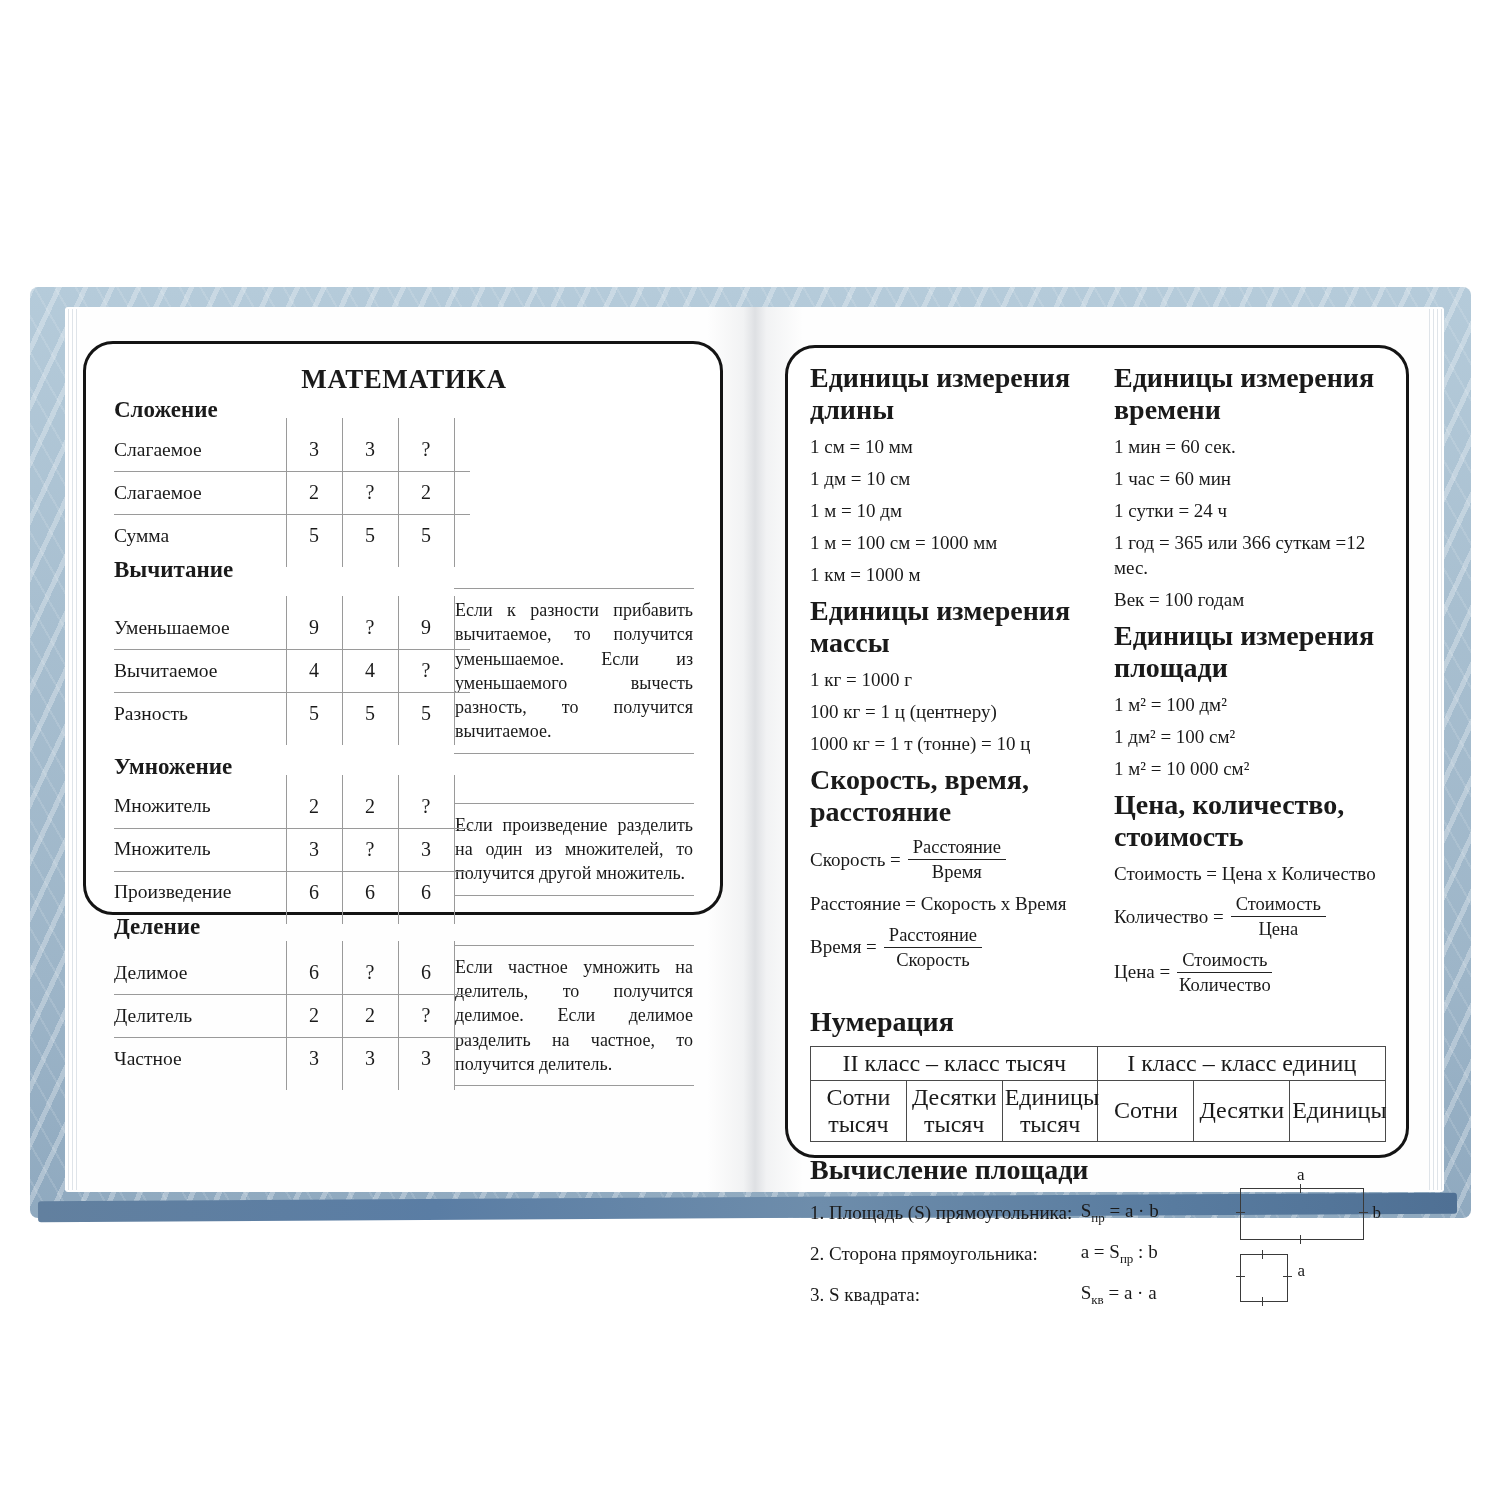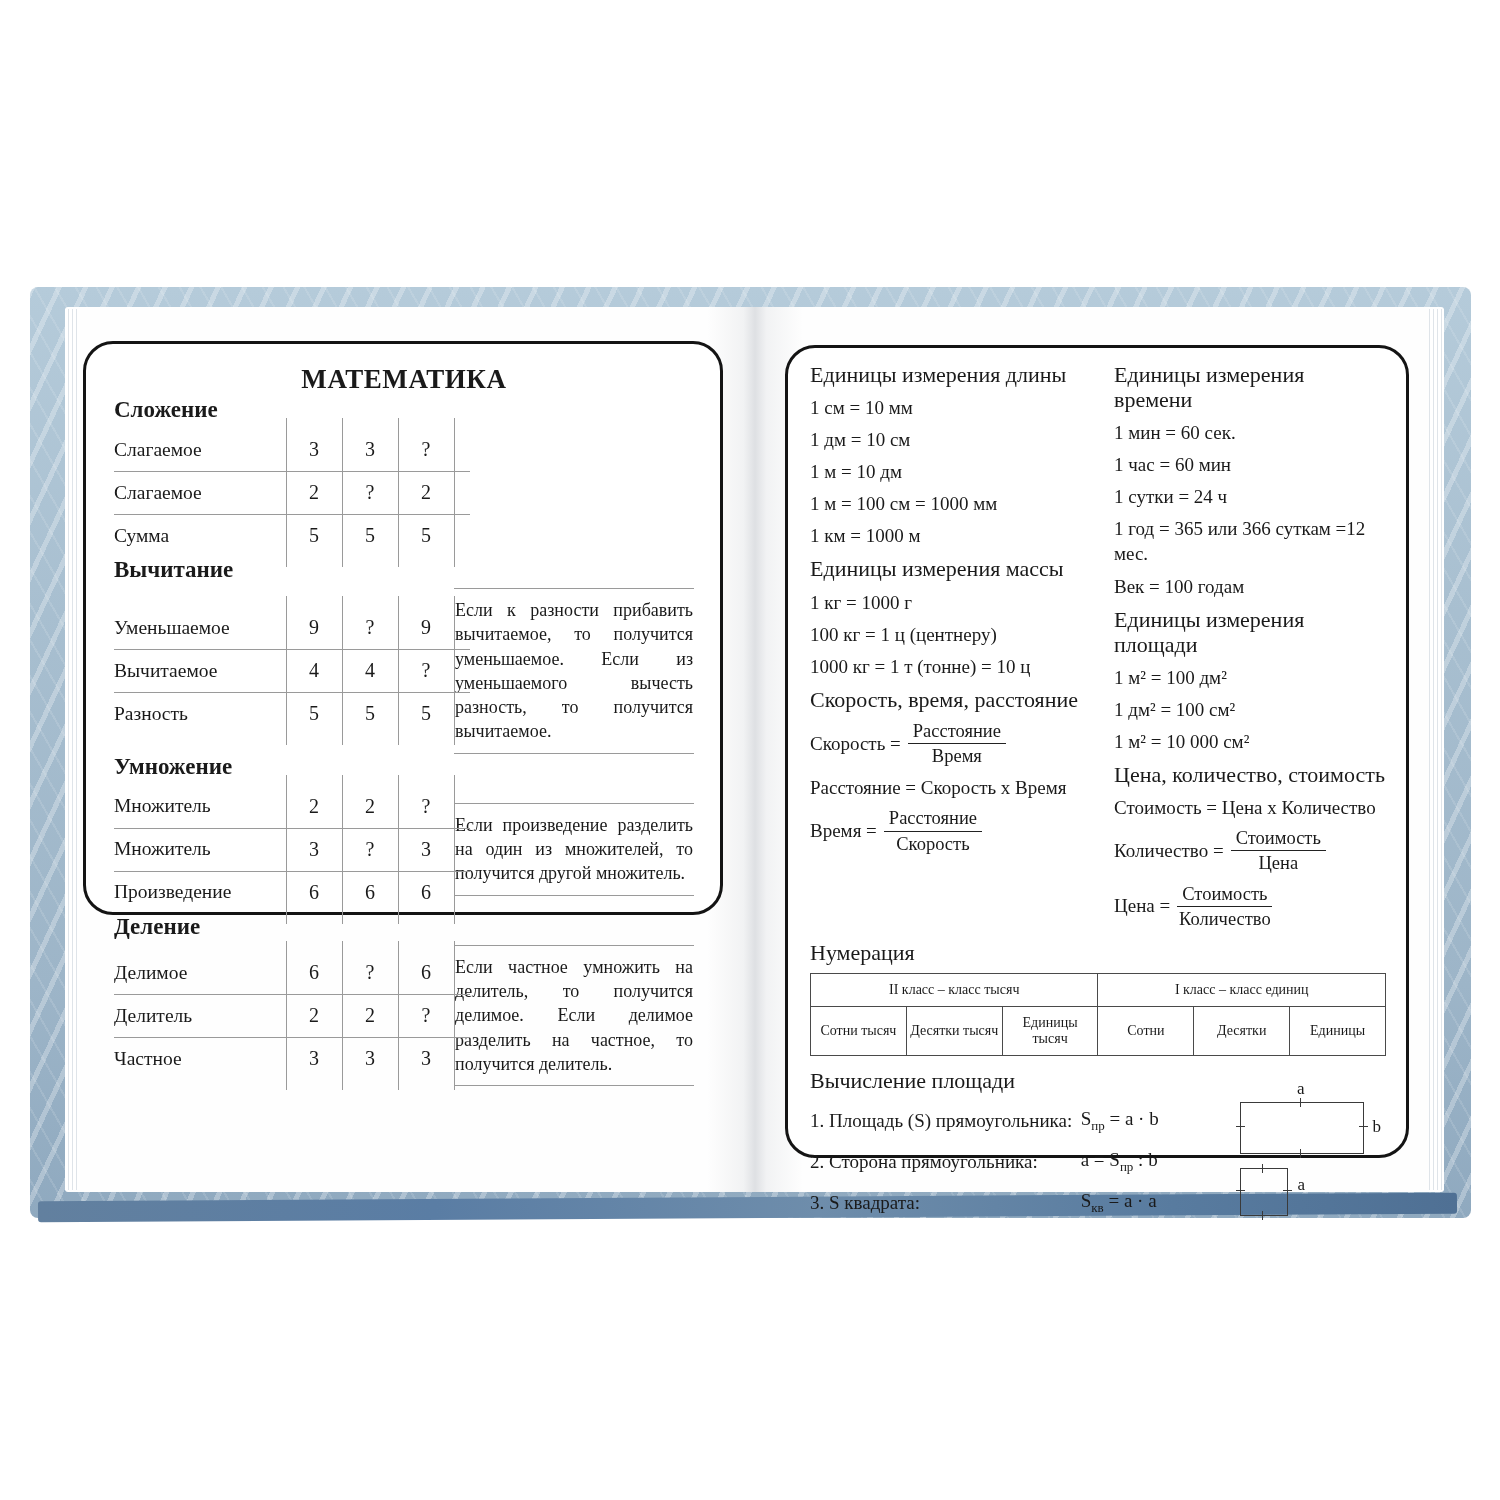--- a/index.html
+++ b/index.html
@@ -42,32 +42,32 @@
   .vl{position:absolute;top:-10px;bottom:-10px;width:1px;background:#9a9a9a;}
   .vl1{left:172px}.vl2{left:228px}.vl3{left:284px}.vl4{left:340px}
   .hl{position:absolute;left:0;width:356px;height:1px;background:#9a9a9a;}
   .hl1{top:43px}.hl2{top:86px}
   .note{flex:1;font-size:18px;line-height:1.35;text-align:justify;
         border-top:1px solid #9a9a9a;border-bottom:1px solid #9a9a9a;padding:9px 1px;}
 
   
   .units-grid{display:grid;grid-template-columns:292px 1fr;column-gap:12px;}
   .ublock{margin-bottom:8px;}
-  .ublock h3, .numeration h3, .area-calc h3{font-size:22px;font-weight:normal;line-height:1.14;margin:0 0 8px;}
+  .ublock h3, .numeration h3, .area-calc h3{font-size:28px;font-weight:bold;line-height:1.14;margin:0 0 8px;}
   .ublock p{margin:3px 0 7px;font-size:19px;line-height:1.32;}
   .formula{display:flex;align-items:center;margin:4px 0 8px;font-size:19px;}
   .formula-line{margin:4px 0 8px;font-size:19px;}
   .frac{display:inline-block;text-align:center;font-size:18.5px;margin-left:7px;line-height:1.2;}
   .frac .num{display:block;border-bottom:1px solid #222;padding:0 5px 1px;}
   .frac .den{display:block;padding-top:1px;}
 
   .numeration{margin-top:2px;}
   .num-table{width:100%;border-collapse:collapse;table-layout:fixed;}
   .num-table td{border:1.6px solid #4a4a4a;text-align:center;vertical-align:middle;
-        font-size:14px;line-height:1.12;padding:3px 2px;}
+        font-size:24px;line-height:1.12;padding:3px 2px;}
   .num-table .grp td{height:26px;}
   .num-table .cols td{height:42px;}
 
   .area-calc{position:relative;margin-top:12px;padding-right:160px;}
   .ac-row{display:flex;align-items:center;margin:15px 0;}
   .ac-label{width:298px;font-size:19px;}
   .ac-formula{width:160px;font-size:19px;}
   .ac-formula sub{font-size:13px;text-align:center;}
   .diagrams{position:absolute;right:2px;top:34px;width:150px;}
   .rect-d{position:relative;width:122px;height:50px;border:1.6px solid #3a3a3a;margin-left:6px;}

